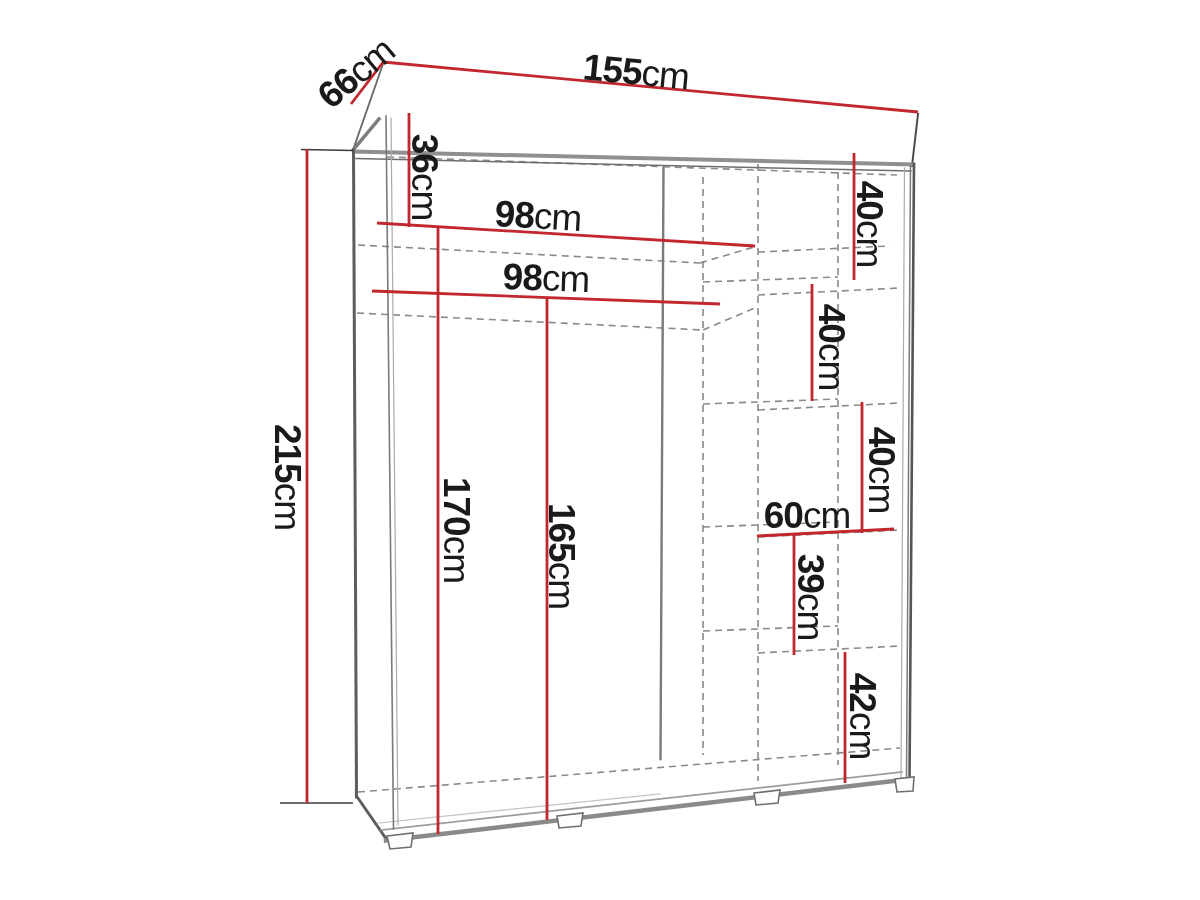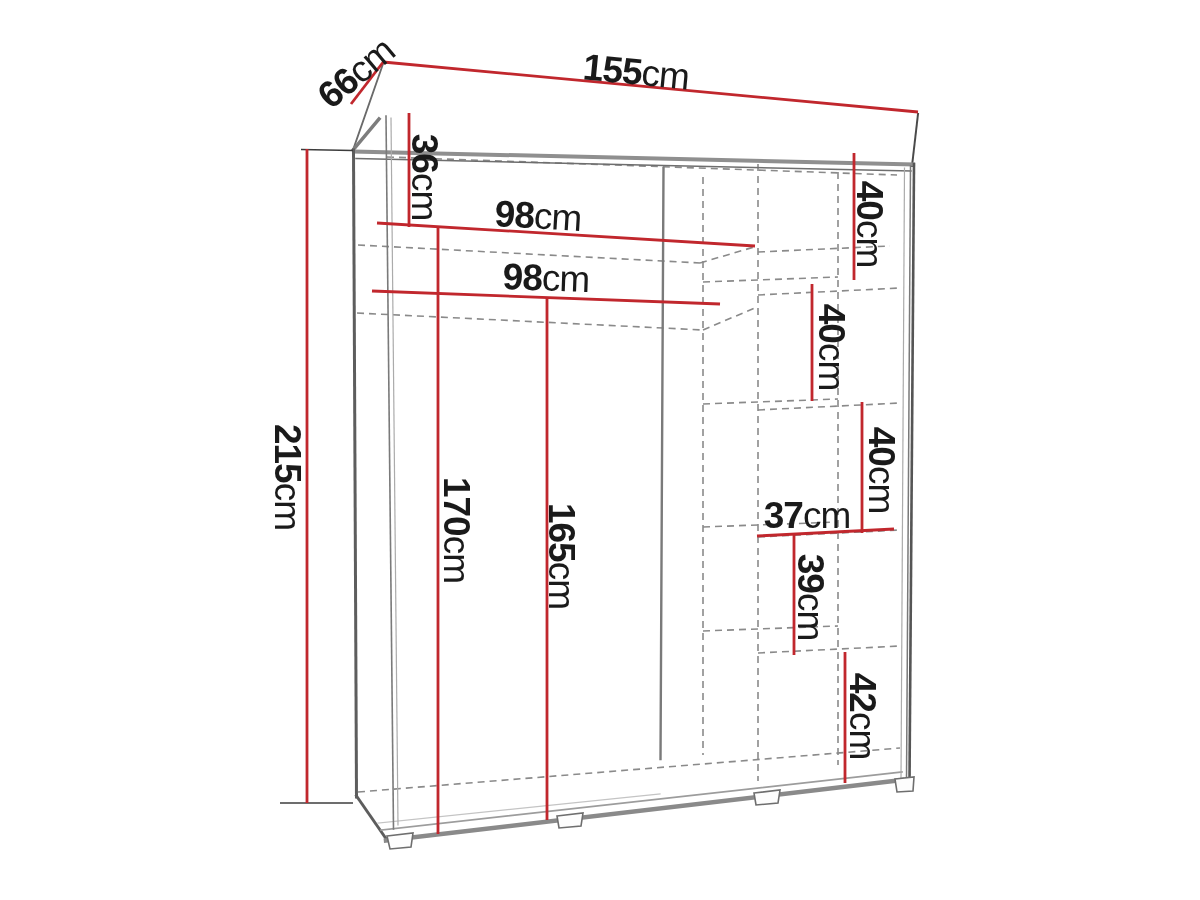--- a/index.html
+++ b/index.html
@@ -101,17 +101,17 @@
   <div class="dim" style="left:356px;top:73px;--r:-40deg"><span class="v">66</span><span class="u">cm</span></div>
   <div class="dim" style="left:424px;top:177px;--r:90deg"><span class="v">36</span><span class="u">cm</span></div>
   <div class="dim" style="left:538px;top:216px;--r:3.4deg"><span class="v">98</span><span class="u">cm</span></div>
   <div class="dim" style="left:546px;top:278px;--r:2deg"><span class="v">98</span><span class="u">cm</span></div>
   <div class="dim" style="left:287px;top:477px;--r:90deg"><span class="v">215</span><span class="u">cm</span></div>
   <div class="dim" style="left:456px;top:530px;--r:90deg"><span class="v">170</span><span class="u">cm</span></div>
   <div class="dim" style="left:561px;top:556px;--r:90deg"><span class="v">165</span><span class="u">cm</span></div>
   <div class="dim" style="left:869px;top:224px;--r:90deg"><span class="v">40</span><span class="u">cm</span></div>
   <div class="dim" style="left:831px;top:347px;--r:90deg"><span class="v">40</span><span class="u">cm</span></div>
   <div class="dim" style="left:881px;top:470px;--r:90deg"><span class="v">40</span><span class="u">cm</span></div>
-  <div class="dim" style="left:807px;top:515px;--r:0deg"><span class="v">37</span><span class="u">cm</span></div>
+  <div class="dim" style="left:807px;top:515px;--r:0deg"><span class="v">60</span><span class="u">cm</span></div>
   <div class="dim" style="left:810px;top:597px;--r:90deg"><span class="v">39</span><span class="u">cm</span></div>
   <div class="dim" style="left:862px;top:716px;--r:90deg"><span class="v">42</span><span class="u">cm</span></div>
 
 </div>
 
 </body></html>

